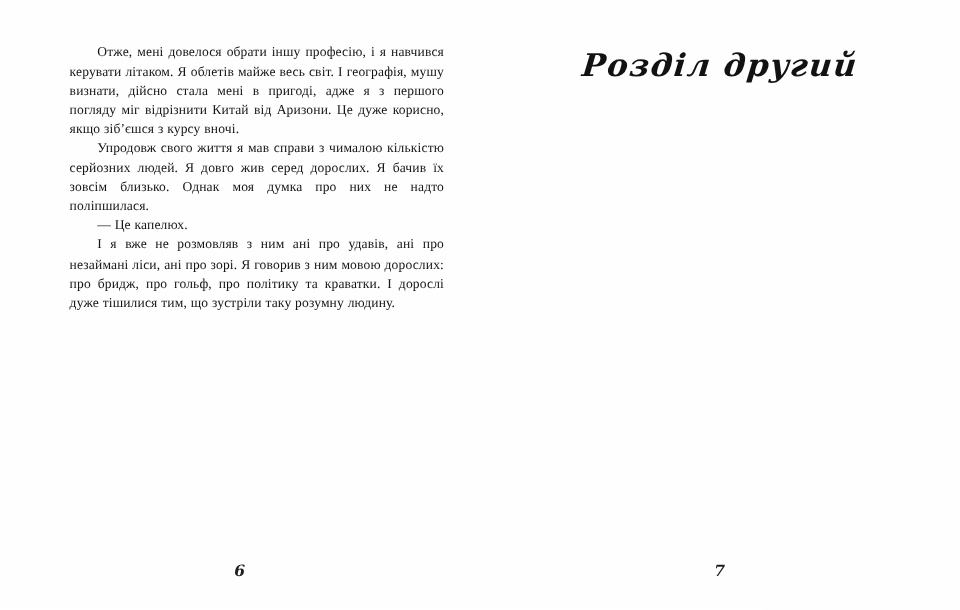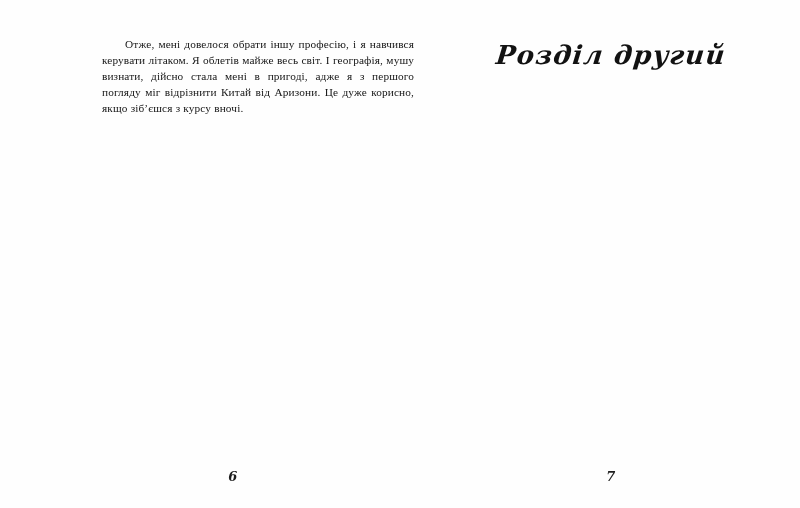--- a/index.html
+++ b/index.html
@@ -18,21 +18,20 @@
     font-family: "Liberation Serif", "DejaVu Serif", serif;
     color: #1b1b1b;
   }
 
   
   .spread {
     position: absolute;
     inset: 0;
     display: flex;
     flex-direction: row;
-    padding-left: 44px;
   }
 
   .page {
     position: relative;
     flex: 1 1 50%;
     height: 100%;
     background: #fefefe;
   }
 
   .page-left  { padding: 0; }
@@ -115,20 +114,23 @@
 </style>
 </head>
 <body>
 
 <div id="page-root">
   <div class="spread">
 
     <div class="page page-left">
       <div class="textblock textblock-left" id="left-text">
           <p>Отже, мені довелося обрати іншу професію, і я навчився керувати літаком. Я облетів майже весь світ. І географія, мушу визнати, дійсно стала мені в пригоді, адже я з першого погляду міг відрізнити Китай від Аризони. Це дуже корисно, якщо зіб’єшся з курсу вночі.</p>
+          <p>Упродовж свого життя я мав справи з чималою кількістю серйозних людей. Я довго жив серед дорослих. Я бачив їх зовсім близько. Однак моя думка про них не надто поліпшилася.</p>
+          <p class="dialogue">— Це капелюх.</p>
+          <p>І я вже не розмовляв з ним ані про удавів, ані про незаймані ліси, ані про зорі. Я говорив з ним мовою дорослих: про бридж, про гольф, про політику та краватки. І дорослі дуже тішилися тим, що зустріли таку розумну людину.</p>
         </div>
 
       <div class="folio folio-left">6</div>
     </div>
 
     <div class="page page-right">
       <div class="chapter-title">Розділ другий</div>
 
       <div class="folio folio-right">7</div>
     </div>

